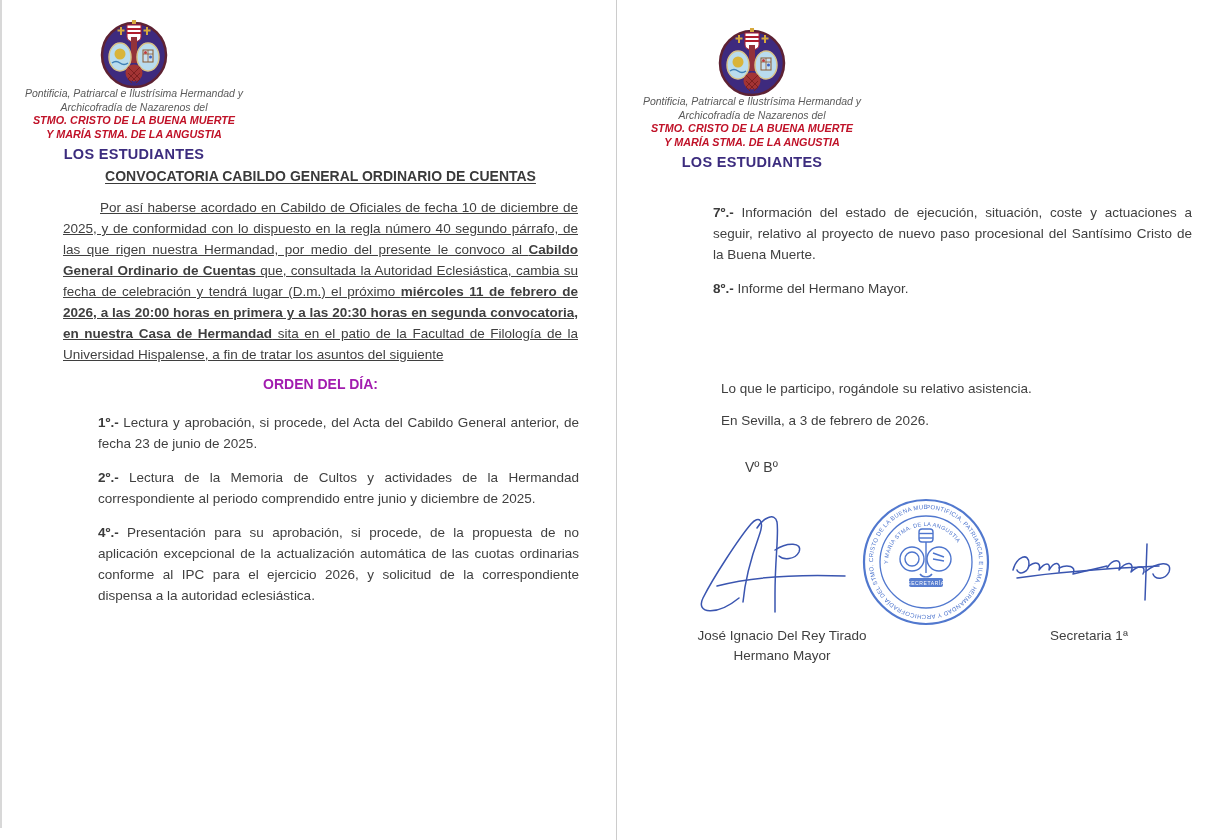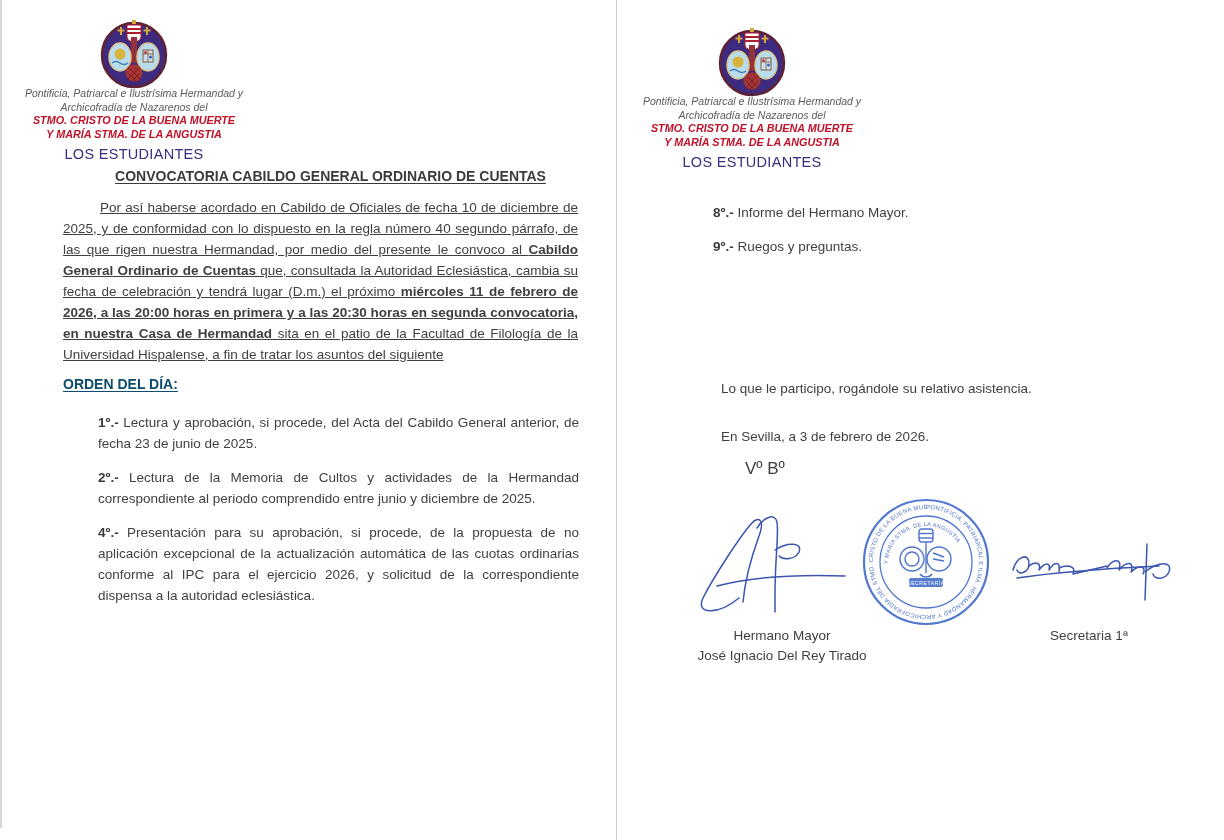--- a/index.html
+++ b/index.html
@@ -10,40 +10,40 @@
   .abs{position:absolute;}
   .edge-line{left:0;top:0;width:2px;height:828px;background:#d8d8d8;}
   .divider{left:616px;top:0;width:1px;height:840px;background:#cccccc;}
   .page{top:0;height:840px;background:transparent;}
   .page-left{left:0;width:616px;}
   .page-right{left:617px;width:607px;}
 
   .brand{ text-align:center;width:248px; }
   .brand-sub{font-size:10.5px;font-style:italic;color:#5a5a5a;line-height:13.5px;}
   .brand-red{font-size:10.8px;font-style:italic;font-weight:bold;color:#c01228;line-height:13.5px;}
-  .brand-name{font-size:14.5px;font-weight:normal;color:#3c2c7e;margin-top:5px;letter-spacing:.3px;}
+  .brand-name{font-size:14.5px;font-weight:bold;color:#3c2c7e;margin-top:5px;letter-spacing:.3px;}
 
   .doc-title{
     font-size:14px;font-weight:bold;color:#3a3a3a;text-align:center;
     text-decoration:underline;text-underline-offset:2px;width:515px;
   }
   .intro{
     width:515px;text-align:justify;font-size:13.5px;line-height:21px;text-indent:37px;margin:0;text-decoration:underline;
   }
   .orden-heading{
-    width:515px;font-size:14px;font-weight:bold;color:#0c4a6e;
-    text-decoration:underline;text-underline-offset:2px;
+    width:515px;text-align:center;font-size:14px;font-weight:bold;color:#a21caf;
+    text-underline-offset:2px;
   }
   .orden-items{display:block;}
   .orden-item{
     text-align:justify;font-size:13.5px;line-height:21px;margin:0 0 13px 0;
   }
   .orden-item b{color:#3b3b3b;}
   .closing-line{font-size:13.5px;line-height:21px;}
-  .vobo{font-size:17px;text-align:center;}
+  .vobo{font-size:14px;text-align:center;}
   .sign-block{width:210px;text-align:center;font-size:13.5px;line-height:20px;}
   .sig-svg path{fill:none;stroke:#3a55b0;stroke-width:1.5;stroke-linecap:round;stroke-linejoin:round;}
 </style>
 </head>
 <body>
 
 <div class="abs edge-line"></div>
 <div class="abs divider"></div>
 
 <section class="abs page page-left">
@@ -72,21 +72,21 @@
   </div>
 
   <div class="abs brand" style="left:10px;top:87px;">
     <div class="brand-sub">Pontificia, Patriarcal e Ilustrísima Hermandad y</div>
     <div class="brand-sub">Archicofradía de Nazarenos del</div>
     <div class="brand-red">STMO. CRISTO DE LA BUENA MUERTE</div>
     <div class="brand-red">Y MARÍA STMA. DE LA ANGUSTIA</div>
     <div class="brand-name">LOS ESTUDIANTES</div>
   </div>
 
-  <h1 class="abs doc-title" style="left:73px;top:168px;margin:0;">CONVOCATORIA CABILDO GENERAL ORDINARIO DE CUENTAS</h1>
+  <h1 class="abs doc-title" style="left:63px;top:168px;margin:0;">CONVOCATORIA CABILDO GENERAL ORDINARIO DE CUENTAS</h1>
 
   <p class="abs intro" style="left:63px;top:197px;"><span>Por así haberse acordado en Cabildo de Oficiales de fecha 10 de diciembre de 2025, y de conformidad con lo dispuesto en la regla número 40 segundo párrafo, de las que rigen nuestra Hermandad, por medio del presente le convoco al </span><b>Cabildo General Ordinario de Cuentas</b><span> que, consultada la Autoridad Eclesiástica, cambia su fecha de celebración y tendrá lugar (D.m.) el próximo </span><b>miércoles 11 de febrero de 2026, a las 20:00 horas en primera y a las 20:30 horas en segunda convocatoria, en nuestra Casa de Hermandad</b><span> sita en el patio de la Facultad de Filología de la Universidad Hispalense, a fin de tratar los asuntos del siguiente</span></p>
 
   <h2 class="abs orden-heading" style="left:63px;top:376px;margin:0;">ORDEN DEL DÍA:</h2>
 
   <div class="abs orden-items" style="left:98px;top:412px;width:481px;" id="items-p1">
       <div class="orden-item"><b>1º.-</b> Lectura y aprobación, si procede, del Acta del Cabildo General anterior, de fecha 23 de junio de 2025.</div>
       <div class="orden-item"><b>2º.-</b> Lectura de la Memoria de Cultos y actividades de la Hermandad correspondiente al periodo comprendido entre junio y diciembre de 2025.</div>
       <div class="orden-item"><b>4º.-</b> Presentación para su aprobación, si procede, de la propuesta de no aplicación excepcional de la actualización automática de las cuotas ordinarias conforme al IPC para el ejercicio 2026, y solicitud de la correspondiente dispensa a la autoridad eclesiástica.</div>
     </div>
@@ -119,26 +119,26 @@
 
   <div class="abs brand" style="left:11px;top:95px;">
     <div class="brand-sub">Pontificia, Patriarcal e Ilustrísima Hermandad y</div>
     <div class="brand-sub">Archicofradía de Nazarenos del</div>
     <div class="brand-red">STMO. CRISTO DE LA BUENA MUERTE</div>
     <div class="brand-red">Y MARÍA STMA. DE LA ANGUSTIA</div>
     <div class="brand-name">LOS ESTUDIANTES</div>
   </div>
 
   <div class="abs orden-items" style="left:96px;top:202px;width:479px;" id="items-p2">
+      <div class="orden-item"><b>7º.-</b> Información del estado de ejecución, situación, coste y actuaciones a seguir, relativo al proyecto de nuevo paso procesional del Santísimo Cristo de la Buena Muerte.</div>
       <div class="orden-item"><b>8º.-</b> Informe del Hermano Mayor.</div>
-      <div class="orden-item"><b>9º.-</b> Ruegos y preguntas.</div>
     </div>
 
   <div class="abs closing-line" style="left:104px;top:378px;">Lo que le participo, rogándole su relativo asistencia.</div>
-  <div class="abs closing-line" style="left:104px;top:426px;">En Sevilla, a 3 de febrero de 2026.</div>
+  <div class="abs closing-line" style="left:104px;top:410px;">En Sevilla, a 3 de febrero de 2026.</div>
   <div class="abs vobo" style="left:128px;top:459px;">Vº Bº</div>
 
   <div class="abs" style="left:70px;top:498px;">
     <svg class="sig-svg" width="185" height="125" viewBox="0 0 185 125">
       <path d="M52 100 C30 118 8 116 16 100 C26 80 52 40 64 26 C72 17 78 22 72 38 C64 60 58 82 56 104"></path>
       <path d="M70 30 C76 20 88 14 90 24 C92 36 88 60 88 96 L88 114"></path>
       <path d="M30 88 C60 80 100 76 158 78"></path>
       <path d="M88 52 C100 44 116 44 112 54 C108 62 96 62 92 58"></path>
     </svg>
   </div>
@@ -181,19 +181,19 @@
       <path d="M22 38 C30 32 34 36 32 42 C38 34 44 34 42 42 C48 32 54 34 52 44"></path>
       <path d="M52 40 C60 36 70 38 66 46 L100 38"></path>
       <path d="M100 40 C106 30 116 30 112 42 C120 32 128 34 124 44 C132 36 140 38 136 46"></path>
       <path d="M140 16 L138 72"></path>
       <path d="M138 44 C150 34 166 32 162 44 C158 52 148 52 146 46"></path>
       <path d="M10 50 C50 44 110 40 152 38"></path>
     </svg>
   </div>
 
   <div class="abs sign-block" style="left:60px;top:626px;">
+    <div>José Ignacio Del Rey Tirado</div>
     <div>Hermano Mayor</div>
-    <div>José Ignacio Del Rey Tirado</div>
   </div>
   <div class="abs sign-block" style="left:367px;top:626px;">
     <div>Secretaria 1ª</div>
   </div>
 </section>
 
 </body></html>

